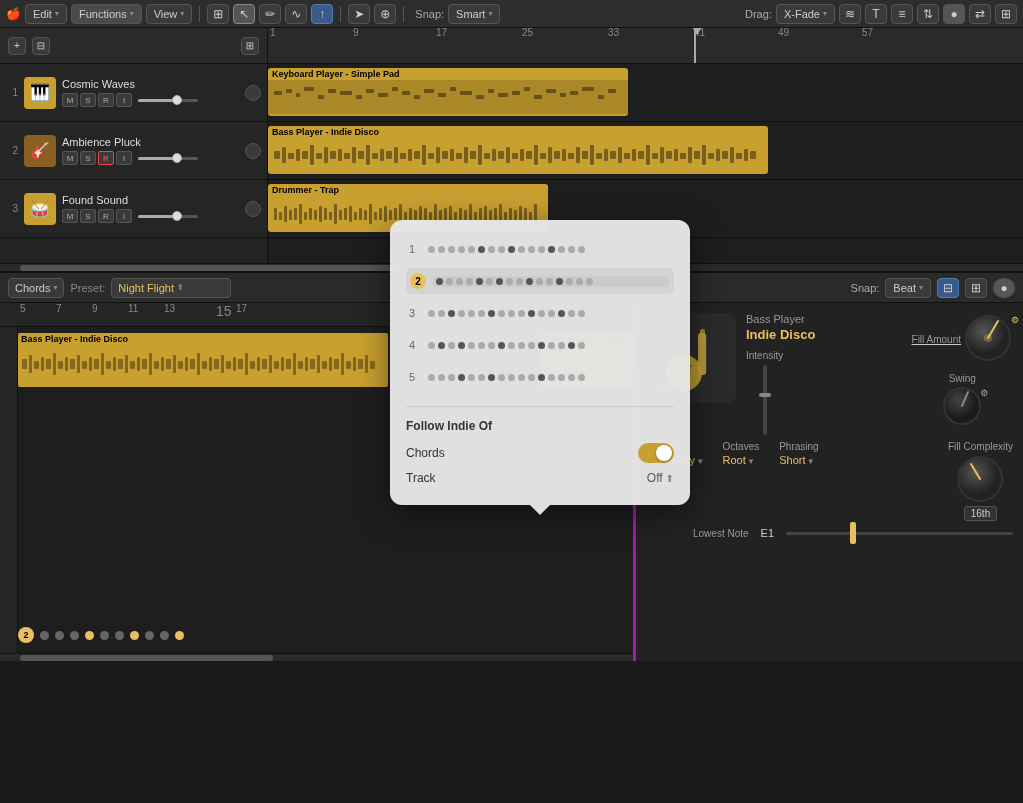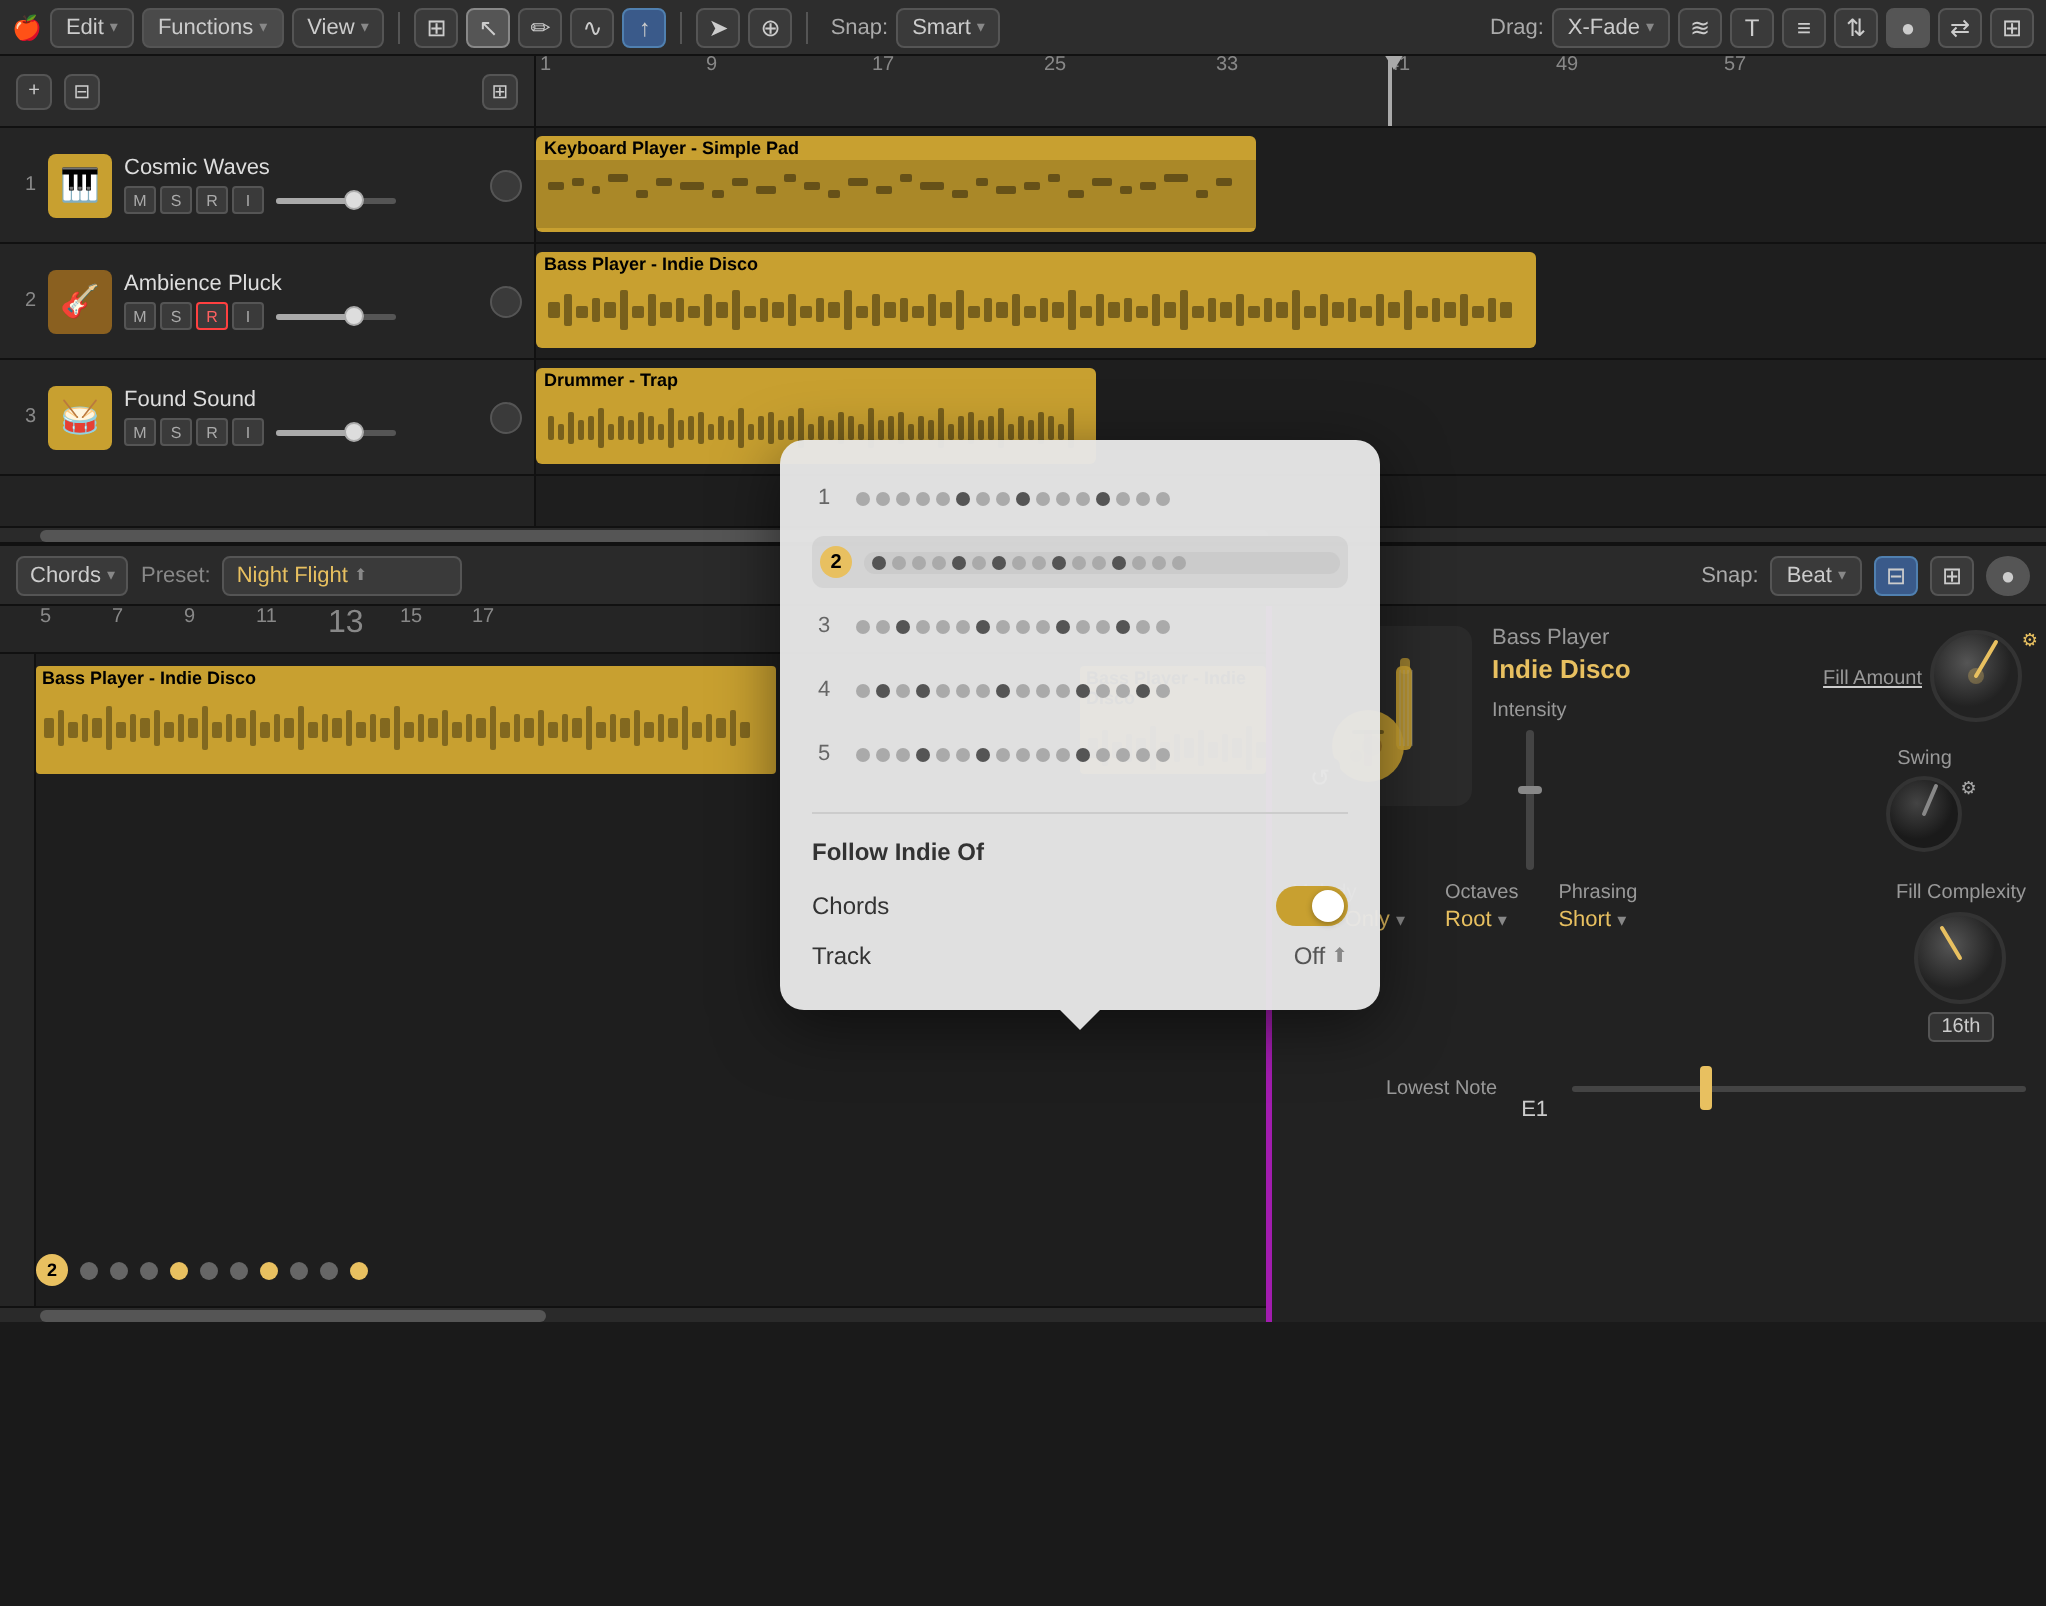--- a/index.html
+++ b/index.html
@@ -795,22 +795,22 @@
 
       <div style="display:flex;flex:1;overflow:hidden;">
 
         <div style="display:flex;flex-direction:column;flex:1;overflow:hidden;">
 
           <div class="bottom-ruler">
             <span style="position:absolute;left:20px;color:#888;font-size:10px;">5</span>
             <span style="position:absolute;left:56px;color:#888;font-size:10px;">7</span>
             <span style="position:absolute;left:92px;color:#888;font-size:10px;">9</span>
             <span style="position:absolute;left:128px;color:#888;font-size:10px;">11</span>
-            <span style="position:absolute;left:164px;color:#888;font-size:16px;">13</span>
-            <span style="position:absolute;left:200px;color:#888;font-size:10px;">15</span>
+            <span style="position:absolute;left:164px;color:#888;font-size:10px;">13</span>
+            <span style="position:absolute;left:216px;color:#888;font-size:14px;">15</span>
             <span style="position:absolute;left:236px;color:#888;font-size:10px;">17</span>
           </div>
 
           <div style="position:relative;flex:1;background:#1e1e1e;overflow:hidden;">
             <div class="piano-sidebar" style="position:absolute;left:0;top:0;bottom:0;"></div>
 
             <div style="position:absolute;left:18px;top:6px;width:370px;height:54px;background:#c8a030;border-radius:2px;overflow:hidden;">
               <div style="font-size:9px;color:#000;padding:1px 3px;font-weight:600;">Bass Player - Indie Disco</div>
               <div style="height:40px;padding:0 2px;">
                 <svg width="360" height="38">
@@ -1038,21 +1038,21 @@
                   </radialGradient>
                 </defs>
                 <path d="M 25 25 L 16 10" stroke="#e8c060" stroke-width="2" stroke-linecap="round"></path>
               </svg>
               <div style="background:#333;border:1px solid #555;border-radius:3px;padding:1px 6px;font-size:10px;color:#ccc;">16th</div>
             </div>
           </div>
 
           <div style="display:flex;align-items:center;padding:0 10px 8px;gap:12px;">
             <span style="font-size:10px;color:#999;margin-left:47px;">Lowest Note</span>
-            <span style="font-size:11px;color:#ccc;margin-top:22px;">E1</span>
+            <span style="font-size:11px;color:#ccc;">E1</span>
             <div style="flex:1;height:3px;background:#444;border-radius:2px;position:relative;">
               <div style="width:6px;height:22px;background:#e8c060;border-radius:2px;position:absolute;top:-10px;left:28%;"></div>
             </div>
           </div>
 
         </div>
       </div>
     </div>
 
   </div>

